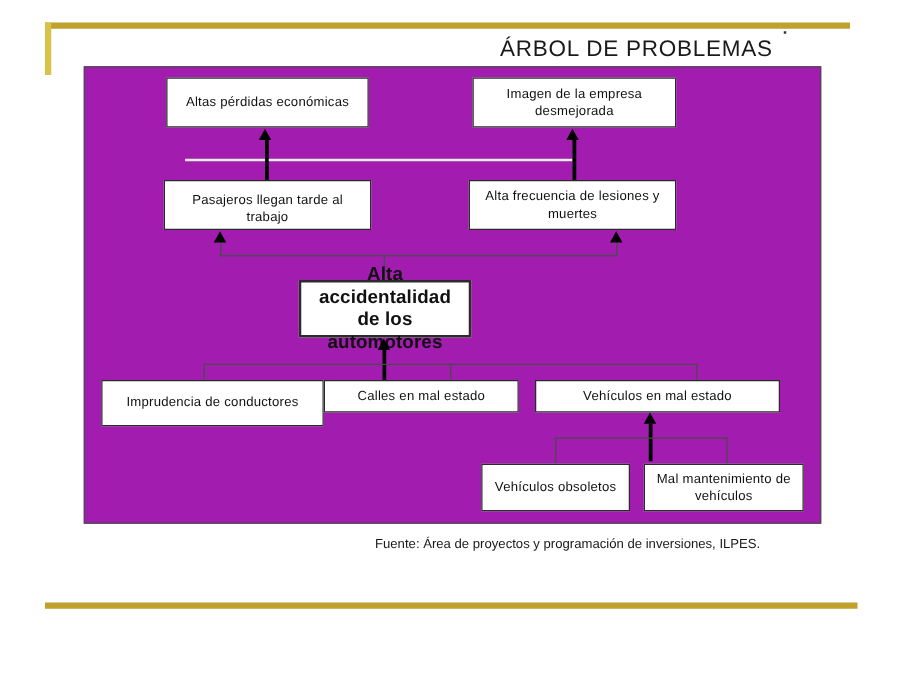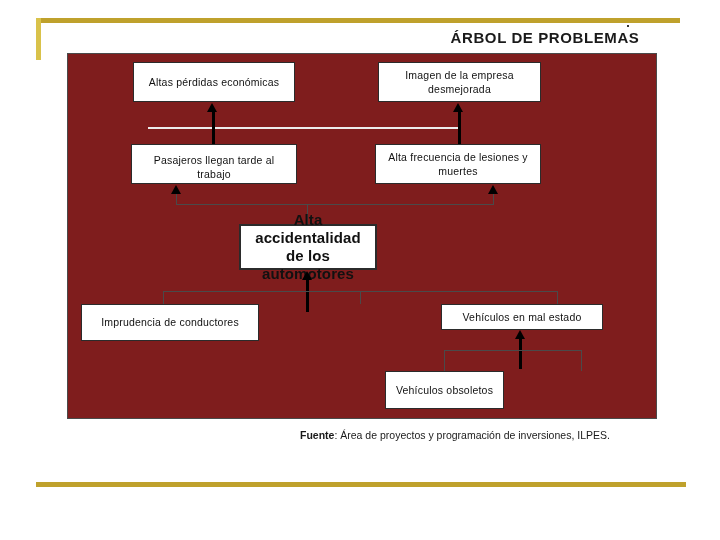--- a/index.html
+++ b/index.html
@@ -41,23 +41,23 @@
     height: 5px;
     background: #bfa12c;
   }
 
   
   #slide-title {
     position: absolute;
     left: 400px;
     top: 29px;
     width: 290px;
-    text-align: center;
-    font-size: 15px;
-    font-weight: bold;
+    text-align: left;
+    font-size: 18px;
+    font-weight: normal;
     letter-spacing: 0.6px;
     color: #1a1a1a;
     white-space: nowrap;
   }
   #title-dot {
     position: absolute;
     left: 627px;
     top: 25px;
     width: 2px;
     height: 2px;
@@ -65,21 +65,21 @@
   }
 
   
   #diagram-frame {
     position: absolute;
     left: 67px;
     top: 53px;
     width: 590px;
     height: 366px;
     border: 1.5px solid #4a4a4a;
-    background: #7f1d1d;
+    background: #a21caf;
     box-sizing: border-box;
     text-decoration: underline;
   }
 
   
   .node {
     position: absolute;
     border: 1.3px solid #2b2b2b;
     background: #ffffff;
     box-sizing: border-box;
@@ -133,21 +133,21 @@
 
   
   #source-note {
     position: absolute;
     left: 300px;
     top: 429px;
     font-size: 10.5px;
     color: #1a1a1a;
     white-space: nowrap;
   }
-  #source-note .lbl { font-weight: bold; }
+  #source-note .lbl { font-weight: normal; }
 </style>
 </head>
 <body>
 
 <div id="gold-top-rule"></div>
 <div id="gold-left-rule"></div>
 <div id="gold-bottom-rule"></div>
 
 <div id="title-dot"></div>
 <div id="slide-title">ÁRBOL DE PROBLEMAS</div>
@@ -194,34 +194,40 @@
 
   <div class="hline" style="left:95px; top:237px; width:395px;"></div>
   <div class="vline" style="left:95px; top:237px; height:13px;"></div>
   <div class="vline" style="left:292px; top:237px; height:13px;"></div>
   <div class="vline" style="left:489px; top:237px; height:13px;"></div>
 
   <div class="node" style="left:13px; top:250px; width:178px; height:37px;">
     <span>Imprudencia de conductores</span>
   </div>
 
-
-  <div class="node" style="left:373px; top:250px; width:162px; height:26px;">
+  <div class="node" style="left:191px; top:250px; width:156px; height:26px;">
+    <span>Calles en mal estado</span>
+  </div>
+
+  <div class="node" style="left:360px; top:250px; width:196px; height:26px;">
     <span>Vehículos en mal estado</span>
   </div>
 
   <div class="stem" style="left:451px; top:285px; height:30px;"></div>
   <div class="arrow-up" style="left:447px; top:276px;"></div>
 
   <div class="hline" style="left:376px; top:296px; width:138px;"></div>
   <div class="vline" style="left:376px; top:296px; height:21px;"></div>
   <div class="vline" style="left:513px; top:296px; height:21px;"></div>
 
   <div class="node" style="left:317px; top:317px; width:119px; height:38px;text-align:right;">
     <span>Vehículos obsoletos</span>
   </div>
 
+  <div class="node" style="left:447px; top:317px; width:128px; height:38px;">
+    <span>Mal mantenimiento de vehículos</span>
+  </div>
 
 </div>
 
 <div id="source-note">
   <span class="lbl">Fuente</span><span>: </span><span>Área de proyectos y programación de inversiones, ILPES.</span>
 </div>
 
 </body></html>

